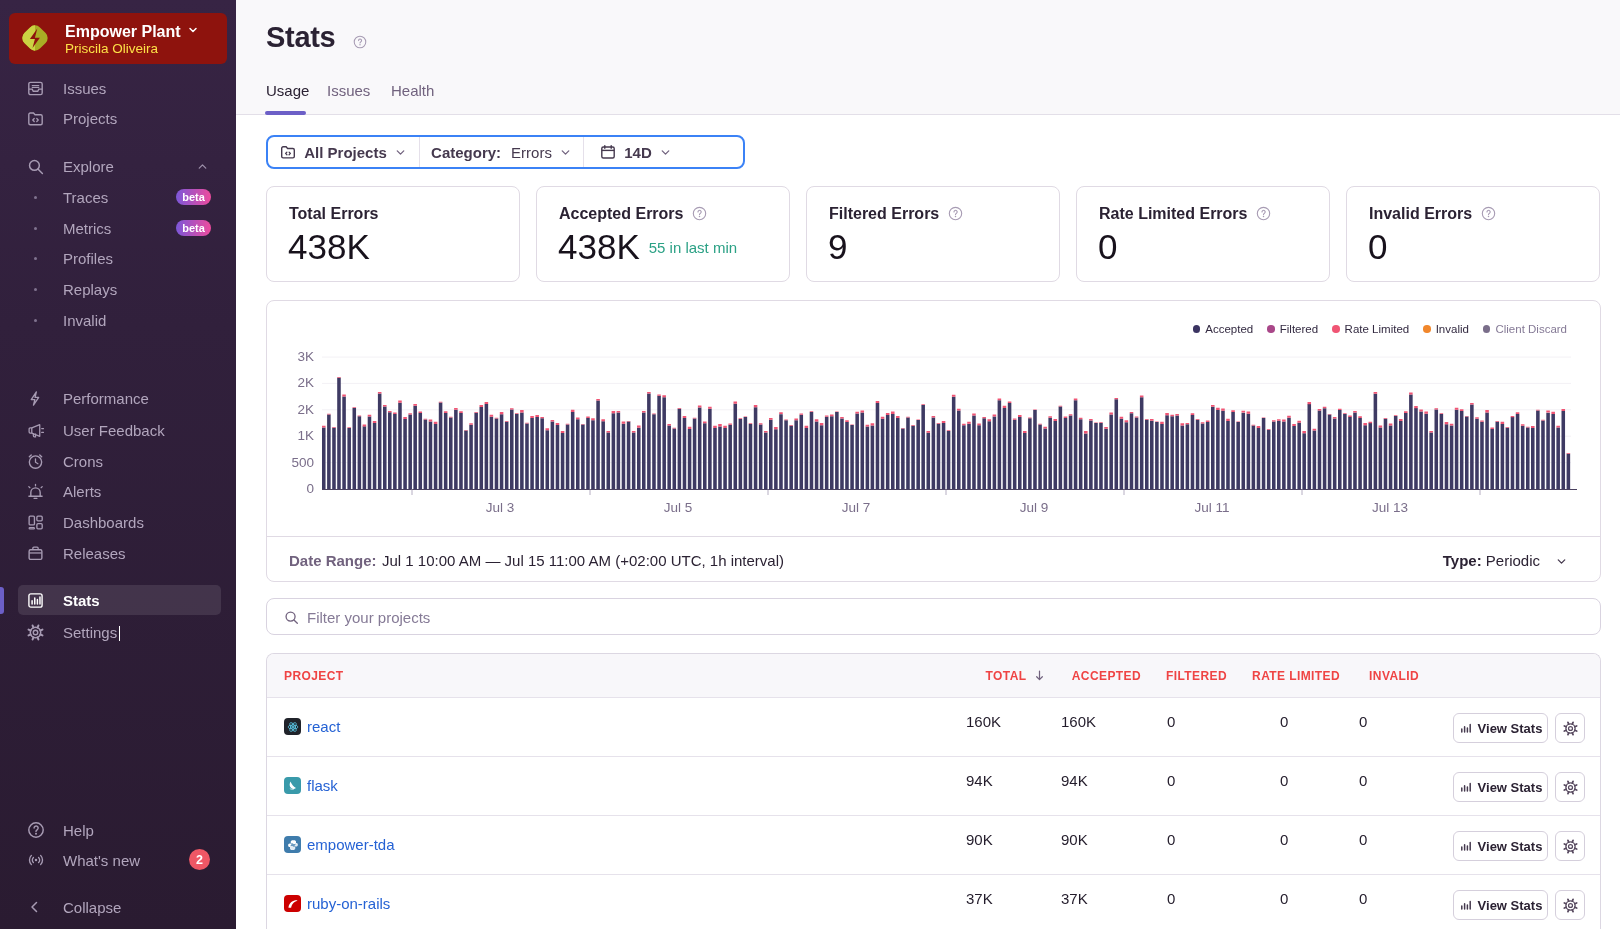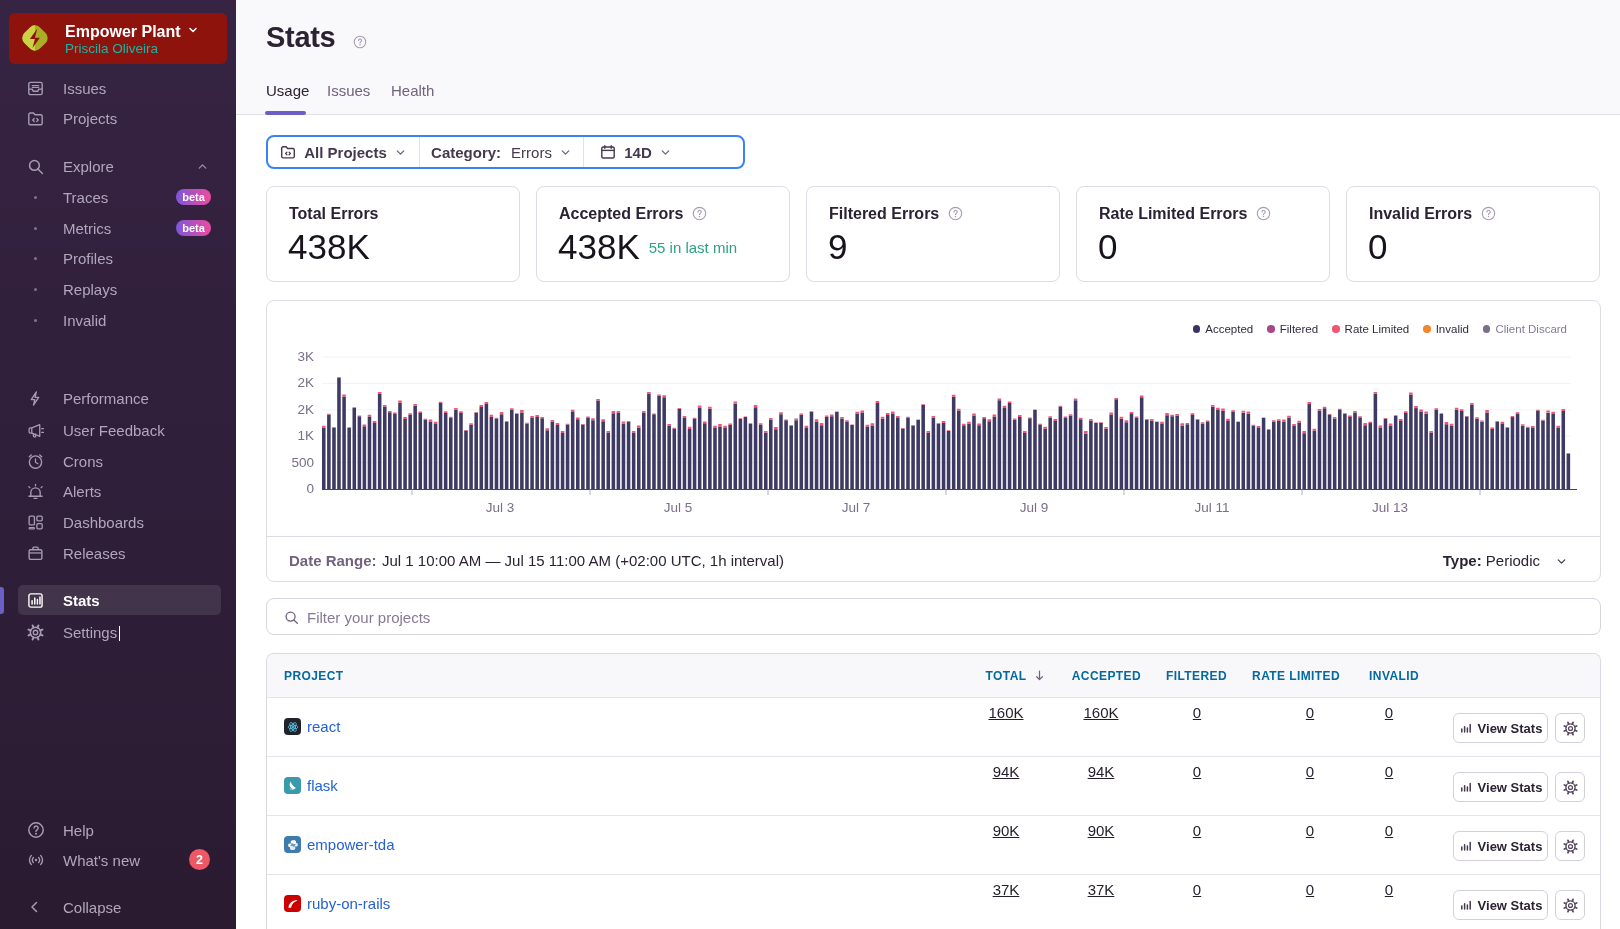--- a/index.html
+++ b/index.html
@@ -1,19 +1,19 @@
 <!DOCTYPE html>
 <html><head><meta charset="utf-8"><style>
 * { margin:0; padding:0; box-sizing:border-box; }
 html,body { width:1620px; height:929px; overflow:hidden; font-family:"Liberation Sans",sans-serif; background:#fff; }
 .sidebar { position:absolute; left:0; top:0; width:236px; height:929px; background:linear-gradient(180deg,#372444 0%,#31203c 35%,#2a1b31 100%); }
 .orgbox { position:absolute; left:9px; top:13px; width:218px; height:51px; background:#8e130d; border-radius:6px; }
 .orglogo { position:absolute; left:6px; top:5px; width:40px; height:40px; }
 .orgname { position:absolute; left:56px; top:9px; font-size:16px; line-height:17px; font-weight:700; color:#fff; }
-.orgsub { position:absolute; left:56px; top:28px; font-size:13.5px; color:#14b8a6; }
+.orgsub { position:absolute; left:56px; top:28px; font-size:13.5px; color:#fde047; }
 .nav { position:absolute; left:0; width:236px; height:30px; display:flex; align-items:center; color:#b2a6bd; font-size:15px; }
 .nav .nic { position:absolute; left:27px; display:inline-flex; }
 .nav .nlabel { position:absolute; left:63px; }
 .nav.sub .dot { position:absolute; left:34px; width:3px; height:3px; border-radius:50%; background:#80738f; }
 .beta { position:absolute; left:176px; top:7px; width:35px; height:16px; border-radius:8px; background:linear-gradient(90deg,#7c57d9,#ee4b9d); color:#fff; font-size:11px; font-weight:700; display:flex; align-items:center; justify-content:center;text-align:right; }
 .newb { display:inline-flex; align-items:center; justify-content:center; width:31px; height:16px; border-radius:8px; background:linear-gradient(90deg,#3e6ad1,#2e9e8a); color:#fff; font-size:11px; font-weight:700; }
 .rpad { position:absolute; left:160px; display:inline-flex; align-items:center; }
 .rchev { position:absolute; left:196px; display:inline-flex; }
 .sel { left:18px; width:203px; background:rgba(255,255,255,0.10); border-radius:5px; }
 .sel .nic { left:9px; } .sel .nlabel { left:45px; }
@@ -49,27 +49,27 @@
 .drtext { position:absolute; left:115px; top:15px; font-size:15px; color:#2b2233; }
 .typelabel { position:absolute; right:60px; top:15px; font-size:15px; color:#2b2233; }
 .typechev { position:absolute; right:32px; top:17px; }
 
 .searchbar { position:absolute; left:30px; top:598px; width:1335px; height:37px; border:1px solid #d9d3e0; border-radius:8px; background:#fff; }
 .searchbar .sic { position:absolute; left:17px; top:11px; }
 .searchbar .ph { position:absolute; left:40px; top:10px; font-size:15px; color:#857a96; }
 
 .tcard { position:absolute; left:30px; top:653px; width:1335px; height:276px; border:1px solid #dcd7e2; border-radius:8px 8px 0 0; border-bottom:none; background:#fff; overflow:hidden; }
 .thead { position:absolute; left:0; top:0; width:1335px; height:44px; background:#f8f7fa; border-bottom:1px solid #e6e2eb; }
-.th { position:absolute; top:15px; font-size:12px; font-weight:700; color:#0369a1; letter-spacing:0.4px; }
+.th { position:absolute; top:15px; font-size:12px; font-weight:700; color:#ef4444; letter-spacing:0.4px; }
 .thr { text-align:right; }
 .trow { position:absolute; left:0; width:1335px; height:59px; border-bottom:1px solid #e6e2eb; }
 .pcell { position:absolute; left:17px; top:20px; display:flex; align-items:center; }
 .pic { width:17px; height:17px; border-radius:4px; display:inline-flex; align-items:center; justify-content:center; margin-right:6px; }
 .plink { font-size:15px; color:#2562d4; }
-.num { position:absolute; top:6px; text-align:center; font-size:15px; color:#231c2b;text-decoration:underline; }
+.num { position:absolute; top:15px; text-align:left; font-size:15px; color:#231c2b; }
 .vsbtn { position:absolute; right:54px; top:15px; width:95px; height:30px; border:1px solid #d5cfdc; border-radius:6px; display:inline-flex; align-items:center; justify-content:center; font-size:13px; font-weight:700; color:#2b2233; background:#fff; }
 .gearbtn { position:absolute; right:17px; top:15px; width:30px; height:30px; border:1px solid #d5cfdc; border-radius:6px; display:inline-flex; align-items:center; justify-content:center; background:#fff; }
 </style></head>
 <body>
 <div class="sidebar">
   <div class="orgbox">
     <svg class="orglogo" viewBox="0 0 40 40">
       <defs>
           <clipPath id="dmd">
             <rect x="9" y="9" width="22" height="22" rx="7" transform="rotate(45 20 20)"></rect>

